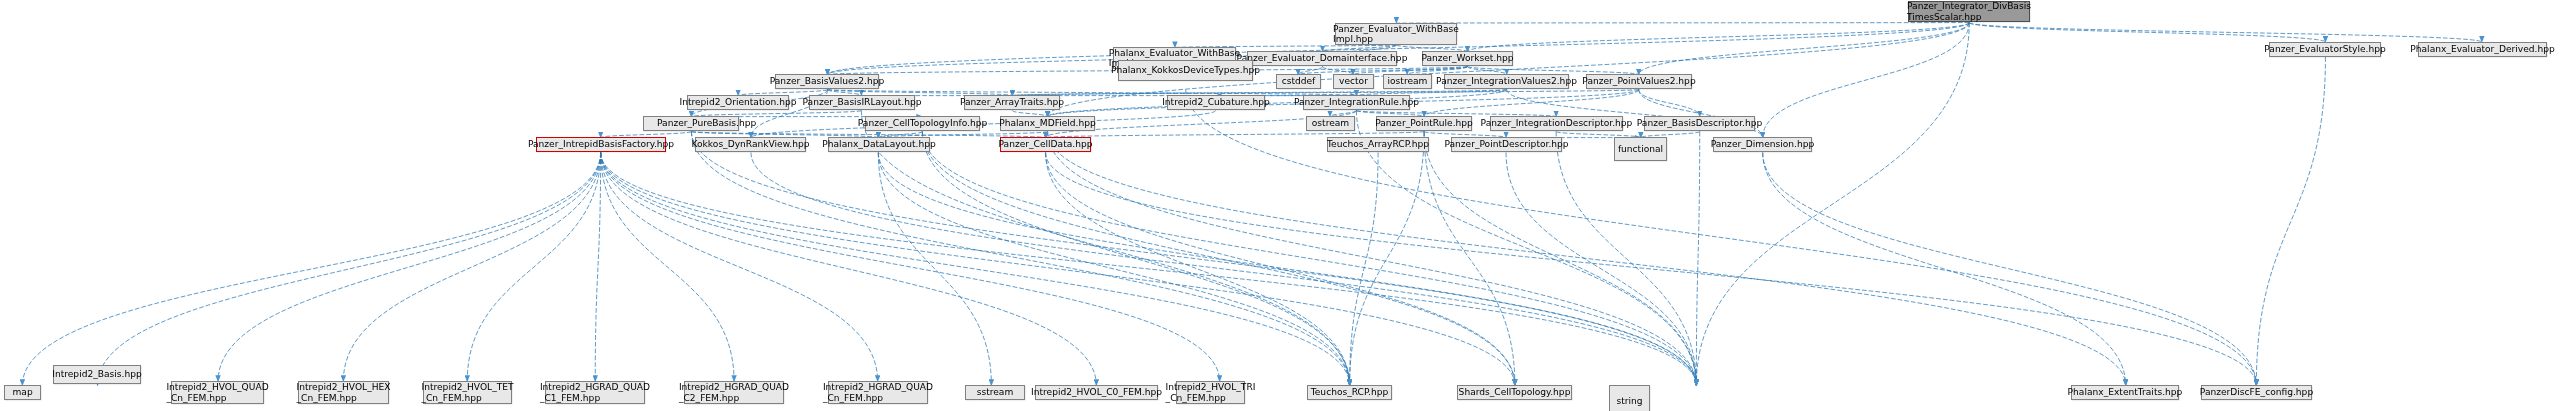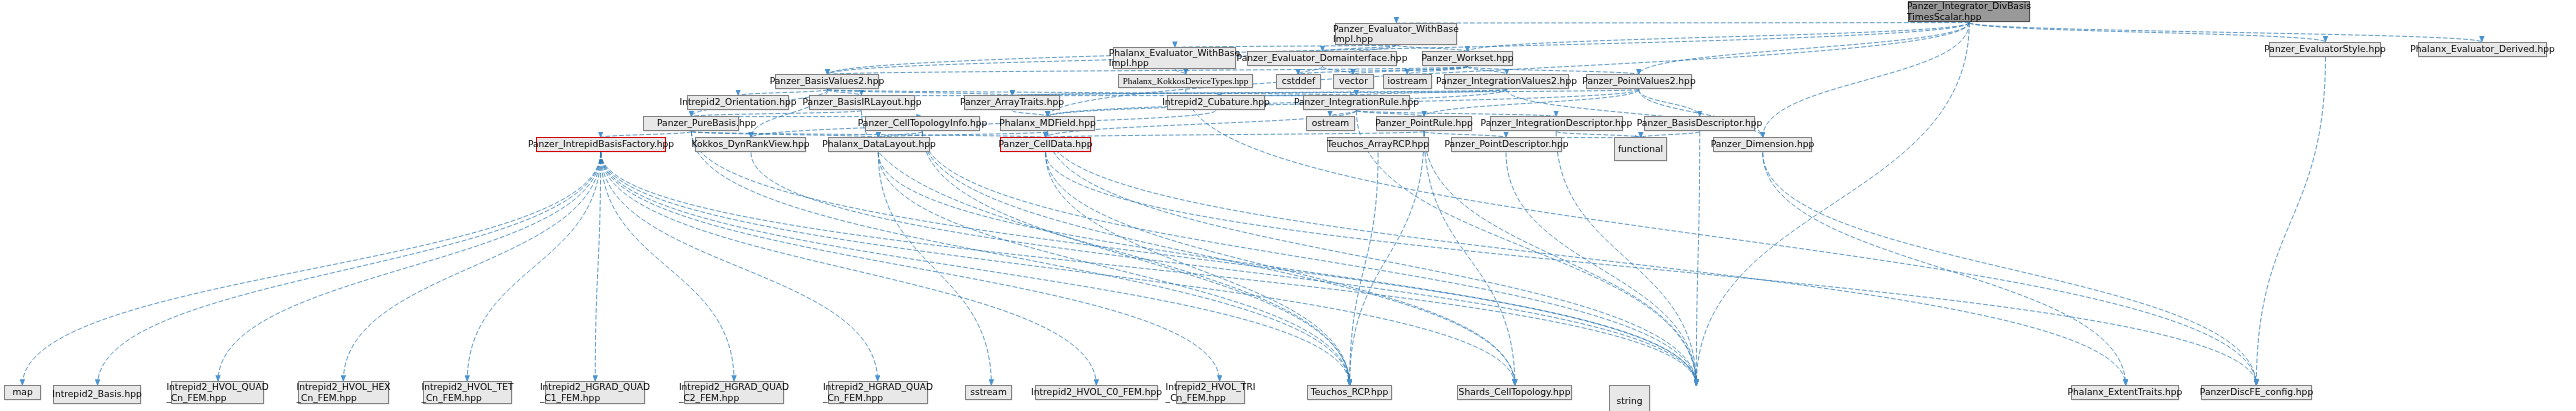--- a/index.html
+++ b/index.html
@@ -128,21 +128,21 @@
       <div class="node root" style="left: 1908px; top: 0.7px; width: 122px; height: 21.7px;">Panzer_Integrator_DivBasis
 TimesScalar.hpp</div>
       <div class="node" style="left: 1335px; top: 23px; width: 122px; height: 21.7px;">Panzer_Evaluator_WithBase
 Impl.hpp</div>
       <div class="node" style="left: 2269px; top: 42px; width: 112px; height: 15px;">Panzer_EvaluatorStyle.hpp</div>
       <div class="node" style="left: 2418px; top: 42px; width: 129px; height: 15px;">Phalanx_Evaluator_Derived.hpp</div>
       <div class="node" style="left: 1113px; top: 47px; width: 123px; height: 21.7px;">Phalanx_Evaluator_WithBase
 Impl.hpp</div>
       <div class="node" style="left: 1247px; top: 51px; width: 150px; height: 15px;">Panzer_Evaluator_Domainterface.hpp</div>
       <div class="node" style="left: 1422px; top: 51px; width: 91px; height: 15px;">Panzer_Workset.hpp</div>
-      <div class="node" style="left: 1118px; top: 74px; width: 135px; height: 14px; font-family: Liberation Serif, serif;">Phalanx_KokkosDeviceTypes.hpp</div>
+      <div class="node" style="left: 1118px; top: 60px; width: 135px; height: 21px;">Phalanx_KokkosDeviceTypes.hpp</div>
       <div class="node" style="left: 1276px; top: 74px; width: 45px; height: 15px;">cstddef</div>
       <div class="node" style="left: 1333px; top: 74px; width: 41px; height: 15px;">vector</div>
       <div class="node" style="left: 1383px; top: 74px; width: 49px; height: 15px;">iostream</div>
       <div class="node" style="left: 1444px; top: 74px; width: 125px; height: 15px;">Panzer_IntegrationValues2.hpp</div>
       <div class="node" style="left: 1586px; top: 74px; width: 106px; height: 15px;">Panzer_PointValues2.hpp</div>
       <div class="node" style="left: 775px; top: 74px; width: 104px; height: 15px;">Panzer_BasisValues2.hpp</div>
       <div class="node" style="left: 687px; top: 95px; width: 102px; height: 15px;">Intrepid2_Orientation.hpp</div>
       <div class="node" style="left: 809px; top: 95px; width: 106px; height: 15px;">Panzer_BasisIRLayout.hpp</div>
       <div class="node" style="left: 964px; top: 95px; width: 96px; height: 15px;">Panzer_ArrayTraits.hpp</div>
       <div class="node" style="left: 1167px; top: 95px; width: 98px; height: 15px;">Intrepid2_Cubature.hpp</div>
@@ -156,34 +156,34 @@
       <div class="node" style="left: 1644px; top: 116px; width: 111px; height: 15px;">Panzer_BasisDescriptor.hpp</div>
       <div class="node red" style="left: 536px; top: 137px; width: 130px; height: 15px;">Panzer_IntrepidBasisFactory.hpp</div>
       <div class="node" style="left: 695px; top: 137px; width: 111px; height: 15px;">Kokkos_DynRankView.hpp</div>
       <div class="node" style="left: 828px; top: 137px; width: 102px; height: 15px;">Phalanx_DataLayout.hpp</div>
       <div class="node red" style="left: 1000px; top: 137px; width: 91px; height: 15px;">Panzer_CellData.hpp</div>
       <div class="node" style="left: 1327px; top: 137px; width: 102px; height: 15px;">Teuchos_ArrayRCP.hpp</div>
       <div class="node" style="left: 1451px; top: 137px; width: 111px; height: 15px;">Panzer_PointDescriptor.hpp</div>
       <div class="node" style="left: 1614px; top: 137px; width: 53px; height: 24px;">functional</div>
       <div class="node" style="left: 1713px; top: 137px; width: 99px; height: 15px;">Panzer_Dimension.hpp</div>
       <div class="node" style="left: 4.1px; top: 385px; width: 37px; height: 15px;">map</div>
-      <div class="node" style="left: 53px; top: 385px; width: 88px; height: 19px;">Intrepid2_Basis.hpp</div>
+      <div class="node" style="left: 53px; top: 365px; width: 88px; height: 19px;">Intrepid2_Basis.hpp</div>
       <div class="node" style="left: 171px; top: 381px; width: 93px; height: 23px;">Intrepid2_HVOL_QUAD
 _Cn_FEM.hpp</div>
       <div class="node" style="left: 298px; top: 381px; width: 91px; height: 23px;">Intrepid2_HVOL_HEX
 _Cn_FEM.hpp</div>
       <div class="node" style="left: 423px; top: 381px; width: 89px; height: 23px;">Intrepid2_HVOL_TET
 _Cn_FEM.hpp</div>
       <div class="node" style="left: 545px; top: 381px; width: 100px; height: 23px;">Intrepid2_HGRAD_QUAD
 _C1_FEM.hpp</div>
       <div class="node" style="left: 684px; top: 381px; width: 100px; height: 23px;">Intrepid2_HGRAD_QUAD
 _C2_FEM.hpp</div>
       <div class="node" style="left: 828px; top: 381px; width: 100px; height: 23px;">Intrepid2_HGRAD_QUAD
 _Cn_FEM.hpp</div>
-      <div class="node" style="left: 965px; top: 385px; width: 47px; height: 15px;">sstream</div>
+      <div class="node" style="left: 965px; top: 385px; width: 60px; height: 15px;">sstream</div>
       <div class="node" style="left: 1035px; top: 385px; width: 123px; height: 15px;">Intrepid2_HVOL_C0_FEM.hpp</div>
       <div class="node" style="left: 1176px; top: 381px; width: 69px; height: 23px;">Intrepid2_HVOL_TRI
 _Cn_FEM.hpp</div>
       <div class="node" style="left: 1307px; top: 385px; width: 85px; height: 15px;">Teuchos_RCP.hpp</div>
       <div class="node" style="left: 1457px; top: 385px; width: 115px; height: 15px;">Shards_CellTopology.hpp</div>
       <div class="node" style="left: 1609px; top: 385px; width: 41px; height: 32px;">string</div>
       <div class="node" style="left: 2071px; top: 385px; width: 108px; height: 15px;">Phalanx_ExtentTraits.hpp</div>
       <div class="node" style="left: 2201px; top: 385px; width: 111px; height: 15px;">PanzerDiscFE_config.hpp</div>
     </div>
 </div>

